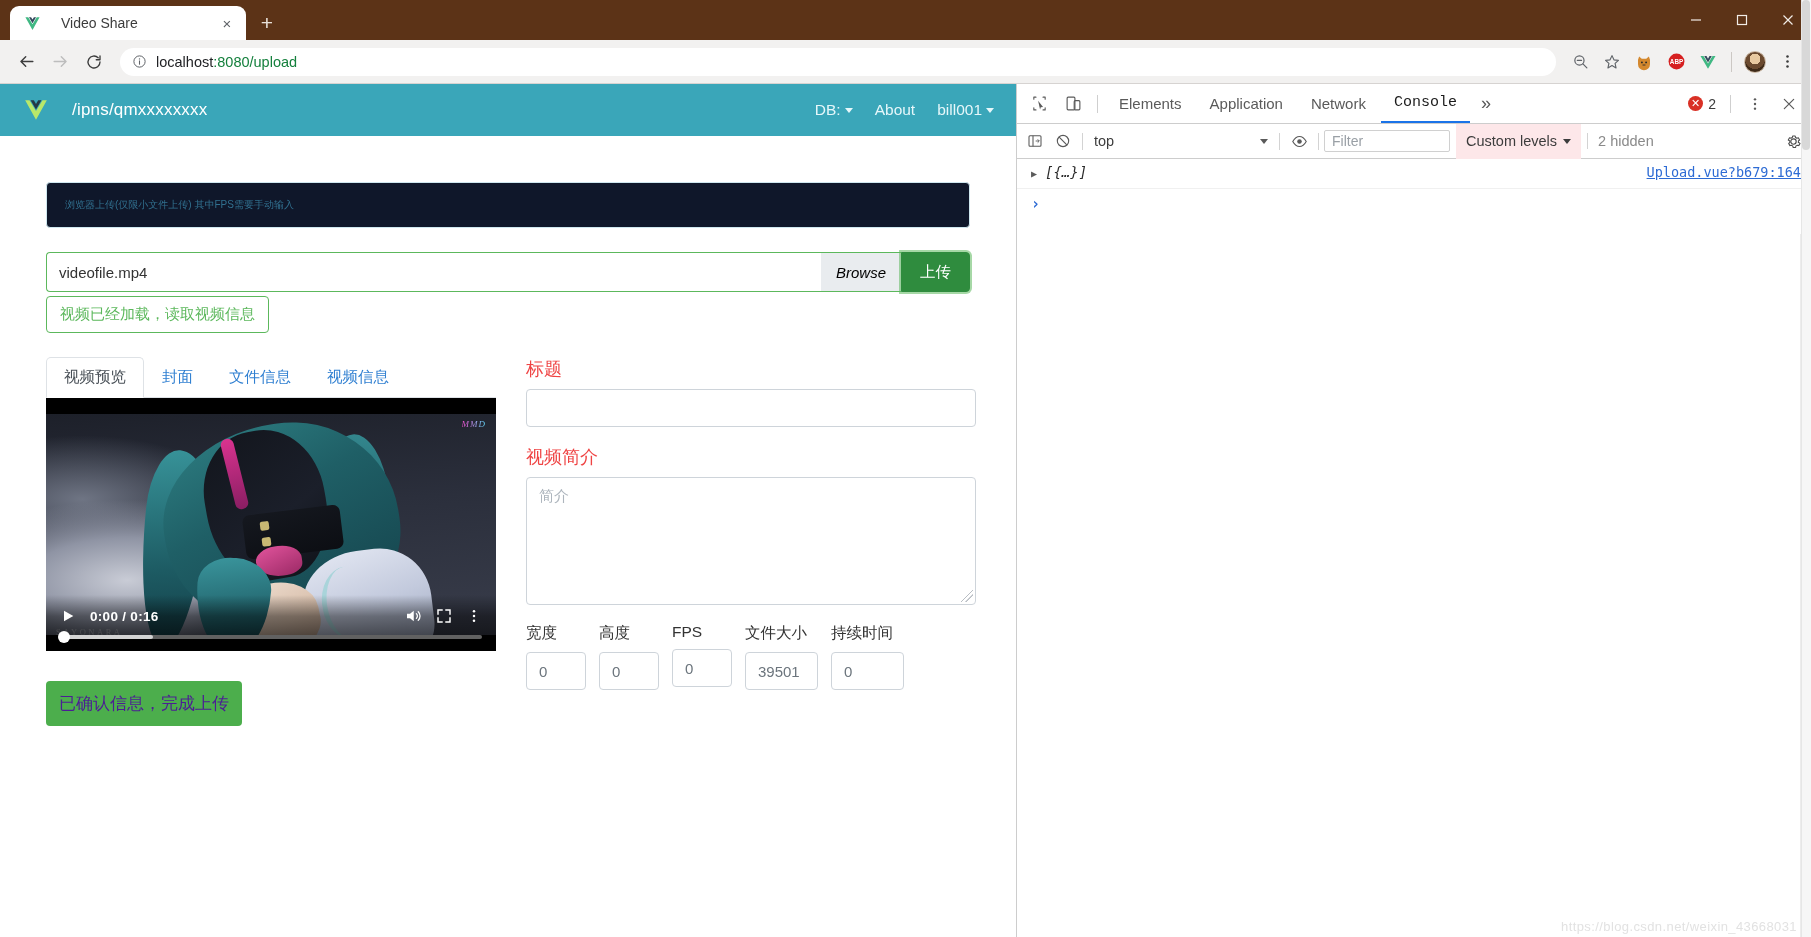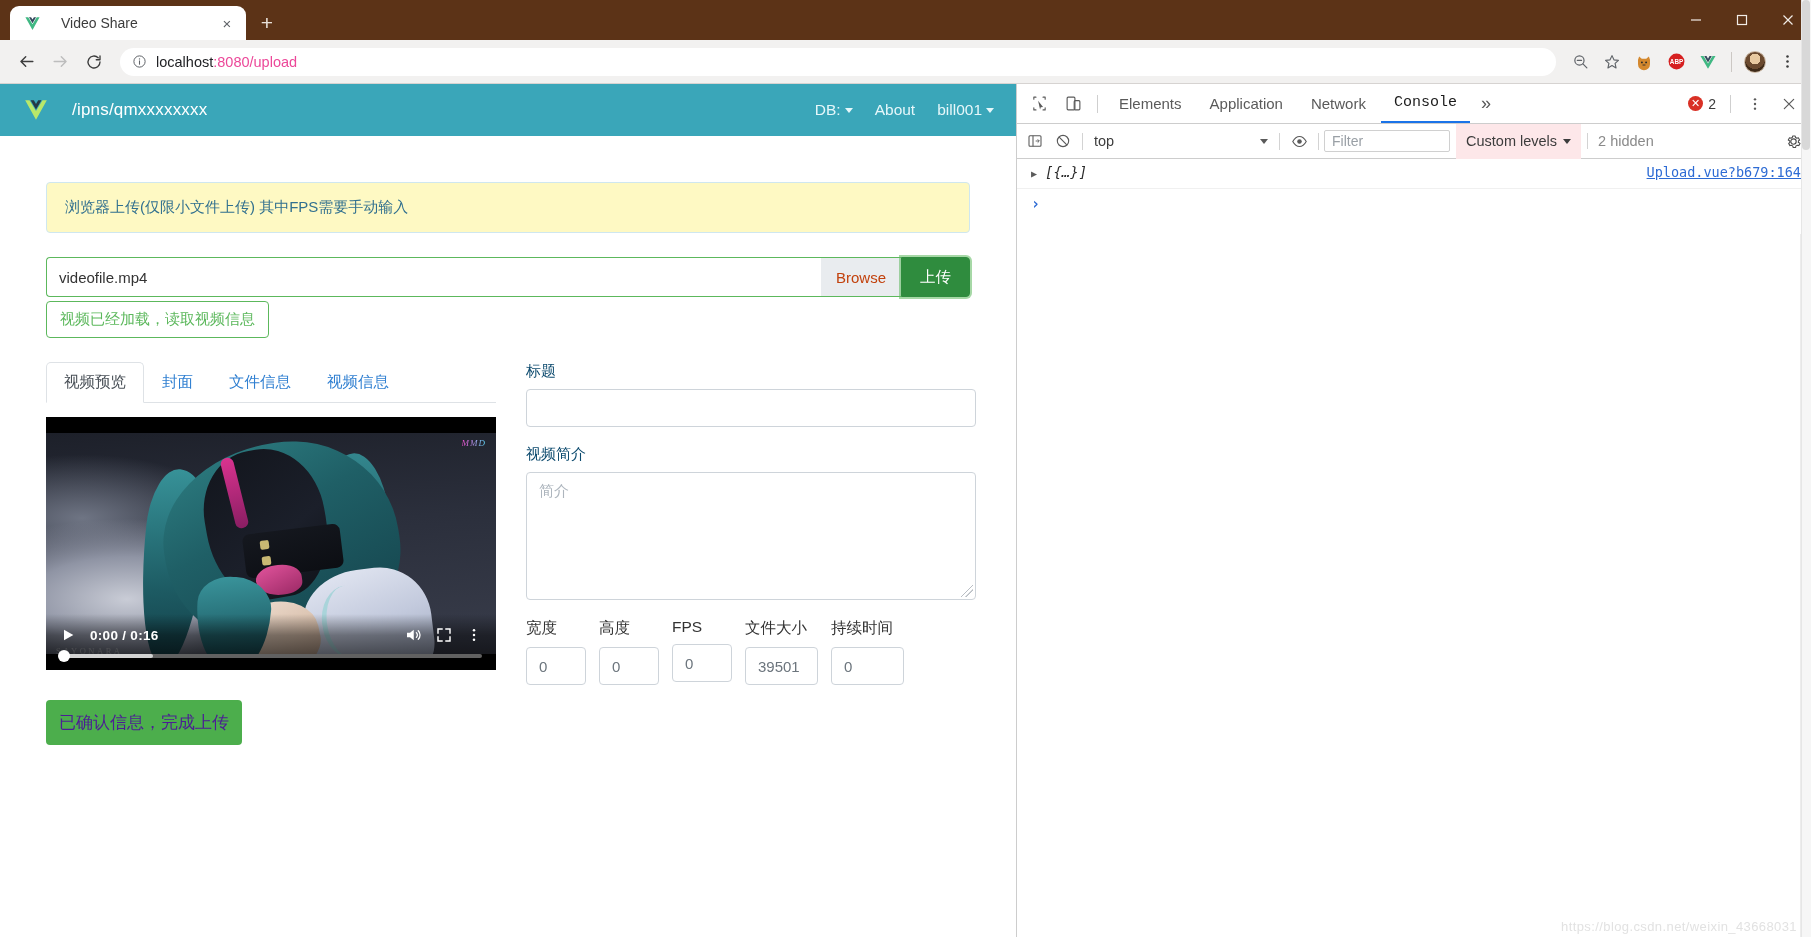--- a/index.html
+++ b/index.html
@@ -57,21 +57,21 @@
   .nav-btn.disabled { color: #bdbdbd; }
   .urlbox {
     flex: 1; height: 28px; background: #ffffff; border-radius: 14px;
     display: flex; align-items: center; padding: 0 12px; gap: 9px;
     margin: 0 8px; min-width: 0;
   }
   .url-text {
     font-size: 14.5px; color: #202124; white-space: nowrap;
     overflow: hidden; text-overflow: ellipsis;
   }
-  .url-text .dim { color: #ec4899; }
+  .url-text .dim { color: #15803d; }
   .ext-icons { display: flex; align-items: center; gap: 4px; }
   .ext-icon {
     width: 28px; height: 28px; display: flex; align-items: center;
     justify-content: center; border-radius: 50%;
   }
   .ext-sep { width: 1px; height: 20px; background: #ccc8c4; margin: 0 5px; }
   .avatar-img {
     width: 22px; height: 22px; border-radius: 50%;
     background: radial-gradient(circle at 50% 35%, #e8c9a0 0 32%, #6b4a2f 33% 60%, #3e2a18 61% 100%);
     border: 1px solid #cbb8a4;
@@ -115,55 +115,55 @@
     padding: 9px 17px; font-size: 15.5px; color: #2f7fd1;
     border: 1px solid transparent; border-radius: 5px 5px 0 0;
     margin-bottom: -1px; white-space: nowrap;
   }
   .nav-tab.active {
     color: #495057; background: #ffffff;
     border-color: #dee2e6 #dee2e6 #ffffff;
   }
 
   .alert-info {
-    margin-top: 26px; background: #fef9c3; color: #31708f;
+    margin-top: 26px; background: #0f172a; color: #31708f;
     border: 1px solid #cfe7ef; border-radius: 4px;
-    padding: 15px 18px; font-size: 15px;
+    padding: 15px 18px; font-size: 10px;
   }
 
   .input-row { margin-top: 24px; display: flex; align-items: stretch; height: 40px; }
   .file-input {
     flex: 1; border: 1px solid #5cb85c; border-right: none;
     border-radius: 4px 0 0 4px; background: #fff; padding: 0 12px;
     display: flex; align-items: center; font-size: 15px; color: #333;
   }
   .browse-btn {
     background: #e9ecef; border: 1px solid #5cb85c; border-left: none;
     border-right: none; padding: 0 15px; display: flex; align-items: center;
-    font-size: 15px; color: #c2410c;
+    font-size: 15px; color: #000000; font-style: italic;
   }
   .upload-btn {
     background: #2f8c3e; color: #fff; border: 1px solid #2f8c3e;
     border-radius: 0 4px 4px 0; padding: 0 18px; display: flex;
     align-items: center; font-size: 15.5px;
     box-shadow: 0 0 0 2px rgba(92,184,92,.55);
   }
   .status-box {
     margin-top: 4px; display: inline-flex; align-items: center;
     border: 1px solid #5cb85c; border-radius: 4px; padding: 8px 13px;
     color: #5cb85c; font-size: 15px;
   }
 
   .two-col { margin-top: 24px; display: flex; gap: 30px; }
   .col-left { width: 450px; flex-shrink: 0; }
   .col-right { width: 450px; flex-shrink: 0; }
 
   
   .video-frame {
-    margin-top: 14px; width: 450px; height: 253px;
+    width: 450px; height: 253px;
     position: relative; overflow: hidden;
     background: #1d4ed8;
   }
   .video-art { position: absolute; inset: 0; }
   .vid-sky {
     position: absolute; left: 0; right: 0; top: 0; bottom: 0;
     background:
       radial-gradient(ellipse 58% 44% at 18% 72%, #c9ccd6 0%, #8f94a4 38%, rgba(50,54,66,0) 72%),
       radial-gradient(ellipse 48% 36% at 8% 40%, #6f7584 0%, rgba(40,44,56,0) 70%),
       linear-gradient(175deg, #1b1e27 0%, #2b2f3c 45%, #3a3e4c 100%);
@@ -277,21 +277,21 @@
     background: #fff; border-radius: 50%;
   }
 
   .submit-btn {
     margin-top: 30px; display: inline-flex; align-items: center;
     background: #4cae4c; color: #4c1d95; border-radius: 4px;
     padding: 11px 13px; font-size: 17px;
   }
 
   
-  .form-label { font-size: 15px; color: #0c4a6e; margin-bottom: 8px; }
+  .form-label { font-size: 18px; color: #ef4444; margin-bottom: 8px; }
   .form-group { margin-bottom: 18px; }
   .form-input {
     width: 100%; height: 38px; border: 1px solid #ced4da;
     border-radius: 4px; padding: 0 12px; font-size: 15px;
     color: #495057; background: #fff; display: flex; align-items: center;
   }
   .form-textarea {
     width: 100%; height: 128px; border: 1px solid #ced4da;
     border-radius: 4px; padding: 9px 12px; font-size: 15px;
     background: #fff; color: #adb5bd; position: relative;

